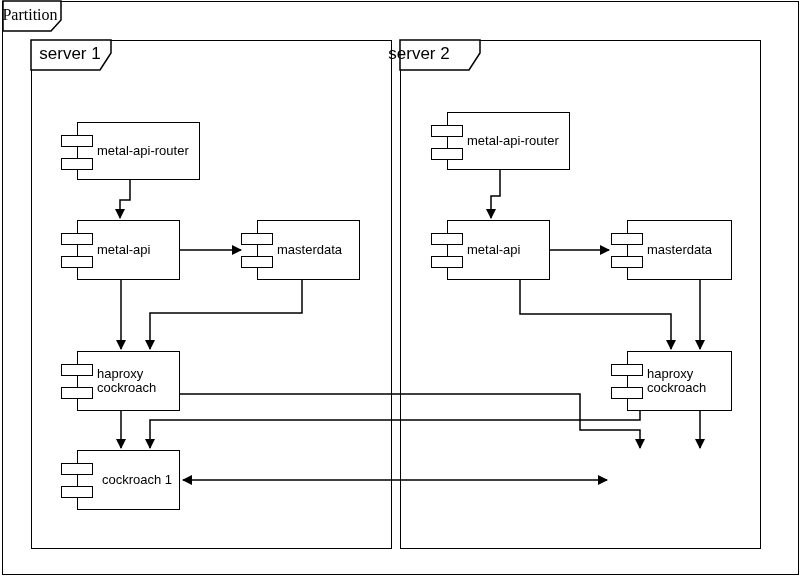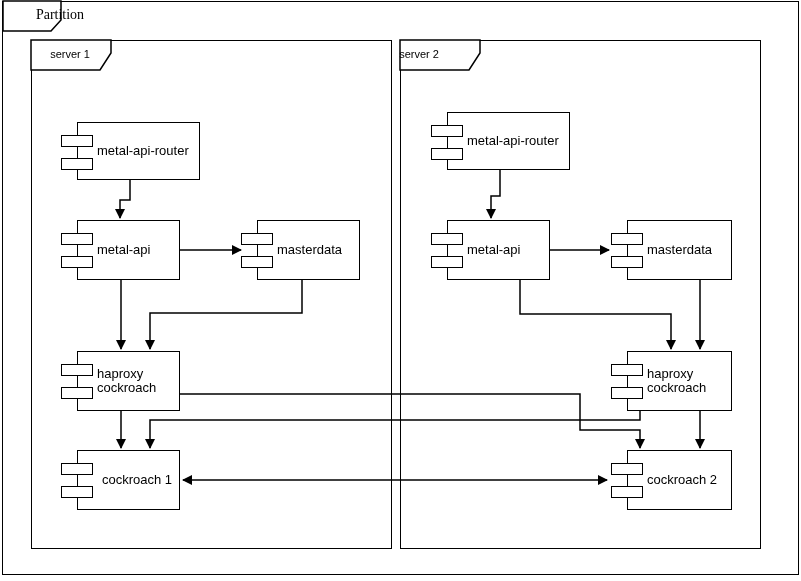--- a/index.html
+++ b/index.html
@@ -22,23 +22,23 @@
     position:absolute;left:-17px;width:32px;height:12px;background:#fff;
     border:1.5px solid #000;box-sizing:border-box;z-index:4;
   }
   .ctab.t1{top:12px;}
   .ctab.t2{top:35px;}
   svg.overlay{position:absolute;left:0;top:0;z-index:5;pointer-events:none;}
   svg.overlay [data-interactable="true"]{pointer-events:auto;}
   .labels{position:absolute;left:0;top:0;width:100%;height:100%;z-index:6;pointer-events:none;}
   .tab-label{
     position:absolute;display:flex;align-items:center;justify-content:center;
-    font-size:11px;
+    font-size:17px;
   }
-  .tab-label.serif{font-family:"Liberation Serif", serif;font-size:14px;padding-left:30px;}
+  .tab-label.serif{font-family:"Liberation Serif", serif;font-size:16px;}
 </style>
 </head>
 <body>
 
 <div class="canvas" data-interactable="false">
 
   <div class="frame" style="left:2px;top:1px;width:797px;height:574px;" data-interactable="true"></div>
   <div class="frame" style="left:31px;top:40px;width:361px;height:509px;" data-interactable="true"></div>
   <div class="frame" style="left:400px;top:40px;width:361px;height:509px;" data-interactable="true"></div>
 
@@ -81,25 +81,20 @@
   <div class="component" style="left:627px;top:220px;width:105px;height:60px;" data-interactable="true">
     <span class="ctab t1" data-interactable="false"></span>
     <span class="ctab t2" data-interactable="false"></span>
     <span class="clabel" data-interactable="false">masterdata</span>
   </div>
   <div class="component" style="left:627px;top:351px;width:105px;height:60px;" data-interactable="true">
     <span class="ctab t1" data-interactable="false"></span>
     <span class="ctab t2" data-interactable="false"></span>
     <span class="clabel" data-interactable="false">haproxy cockroach</span>
   </div>
-  <div class="component" style="left:627px;top:450px;width:105px;height:60px;" data-interactable="true">
-    <span class="ctab t1" data-interactable="false"></span>
-    <span class="ctab t2" data-interactable="false"></span>
-    <span class="clabel" data-interactable="false">cockroach 2</span>
-  </div>
 
   <svg class="overlay" width="801" height="581" viewBox="0 0 801 581" data-interactable="false">
     <defs>
       <marker id="arrow" viewBox="0 0 10 10" refX="9" refY="5" markerWidth="10" markerHeight="10" markerUnits="userSpaceOnUse" orient="auto-start-reverse">
         <path d="M0,0 L10,5 L0,10 Z" fill="#000"></path>
       </marker>
     </defs>
 
     <path d="M3,1 H61 V20 L51,31 H3 Z" fill="#ffffff" stroke="#000" stroke-width="1.5" data-interactable="true"></path>
     <path d="M31,40 H111 V53 L100,70 H31 Z" fill="#ffffff" stroke="#000" stroke-width="1.5" data-interactable="true"></path>

